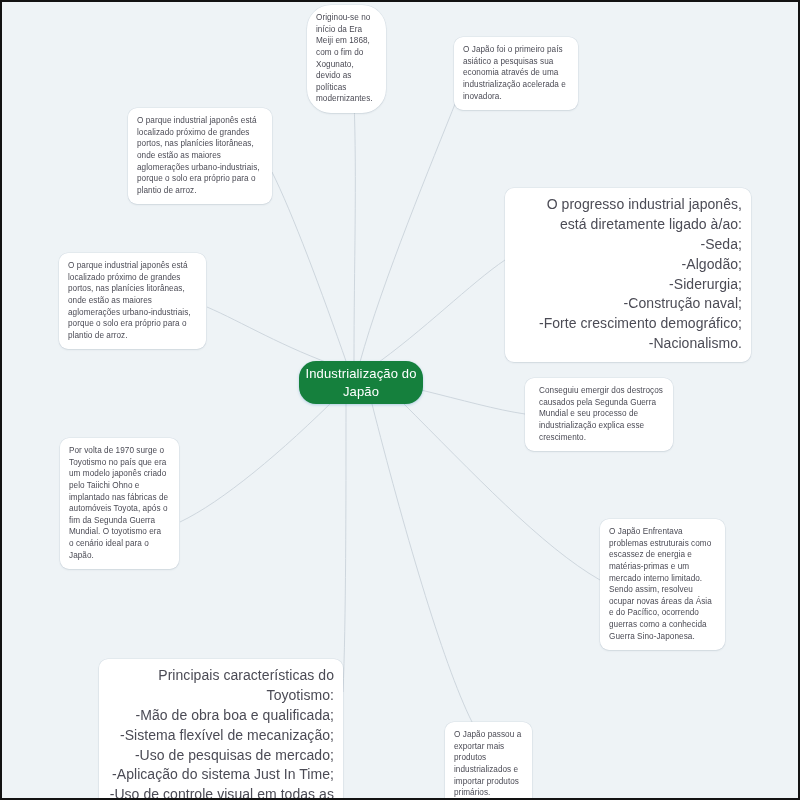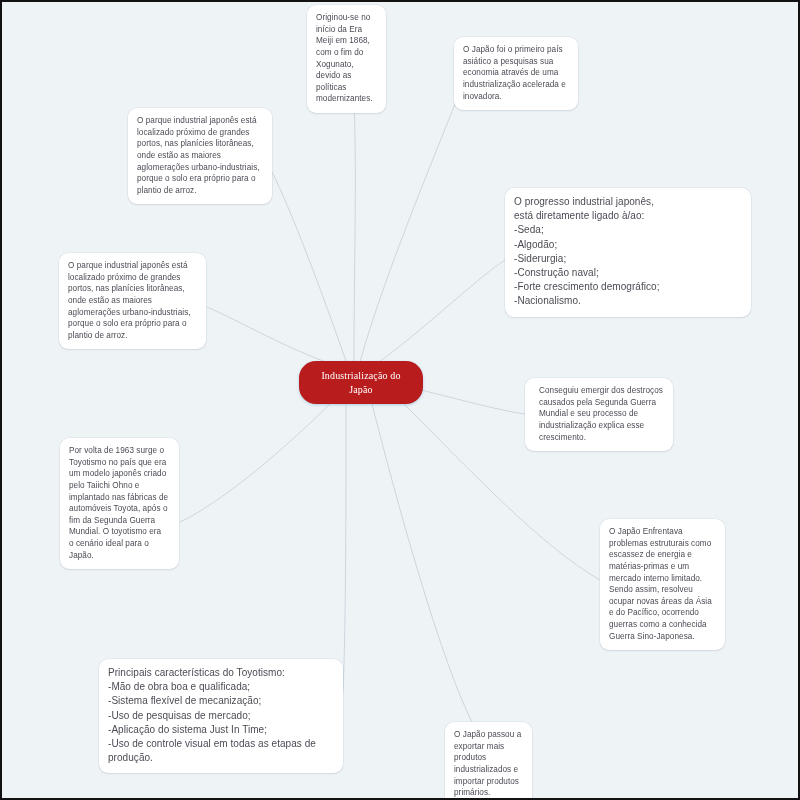--- a/index.html
+++ b/index.html
@@ -31,36 +31,35 @@
     border-radius: 9px;
     box-sizing: border-box;
     padding: 7px 9px 8px 9px;
     color: #4b4b55;
     font-size: 8.2px;
     line-height: 1.42;
     letter-spacing: 0.05px;
     box-shadow: 0 1px 2px rgba(40,60,80,0.10), 0 0 0 0.5px rgba(180,195,208,0.35);
     white-space: pre-line;
   }
-  .node.wide { font-size: 10px; }
+  .node.wide { font-size: 14px; text-align: right; }
   .center-node {
     position: absolute;
-    background: #b91c1c;
+    background: #15803d;
     color: #ffffff;
     border-radius: 17px;
     display: flex;
     align-items: center;
     justify-content: center;
     text-align: center;
-    font-size: 10px;
+    font-size: 13px;
     line-height: 1.35;
     letter-spacing: 0.15px;
     box-shadow: 0 1px 3px rgba(20,120,180,0.28);
     white-space: pre-line;
-    font-family: Liberation Serif, serif;
   }
 </style>
 </head>
 <body>
 
 <div id="canvas">
 
   <svg id="connectors" viewBox="0 0 800 800" xmlns="http://www.w3.org/2000/svg">
     <g fill="none" stroke="#c9d3da" stroke-width="0.9">
       <path d="M352,360 C352,260 355,180 352,97"></path>
@@ -72,21 +71,21 @@
       <path d="M338,392 C280,450 220,500 178,520"></path>
       <path d="M400,400 C470,470 540,545 598,578"></path>
       <path d="M344,402 C344,500 344,620 341,690"></path>
       <path d="M370,402 C400,520 440,660 470,720"></path>
     </g>
   </svg>
 
   <div class="center-node" style="left:297px; top:359px; width:124px; height:43px;">Industrialização do
 Japão</div>
 
-  <div class="node" style="left:305px; top:3px; width:79px;">Originou-se no
+  <div class="node" style="left:305px; top:3px; width:79px;border-radius:24px;">Originou-se no
 início da Era
 Meiji em 1868,
 com o fim do
 Xogunato,
 devido as
 políticas
 modernizantes.</div>
 
   <div class="node" style="left:452px; top:35px; width:124px;">O Japão foi o primeiro país
 asiático a pesquisas sua
@@ -118,21 +117,21 @@
 aglomerações urbano-industriais,
 porque o solo era próprio para o
 plantio de arroz.</div>
 
   <div class="node" style="left:523px; top:376px; width:148px;padding-left:14px;">Conseguiu emergir dos destroços
 causados pela Segunda Guerra
 Mundial e seu processo de
 industrialização explica esse
 crescimento.</div>
 
-  <div class="node" style="left:58px; top:436px; width:119px;">Por volta de 1963 surge o
+  <div class="node" style="left:58px; top:436px; width:119px;">Por volta de 1970 surge o
 Toyotismo no país que era
 um modelo japonês criado
 pelo Taiichi Ohno e
 implantado nas fábricas de
 automóveis Toyota, após o
 fim da Segunda Guerra
 Mundial. O toyotismo era
 o cenário ideal para o
 Japão.</div>
 

